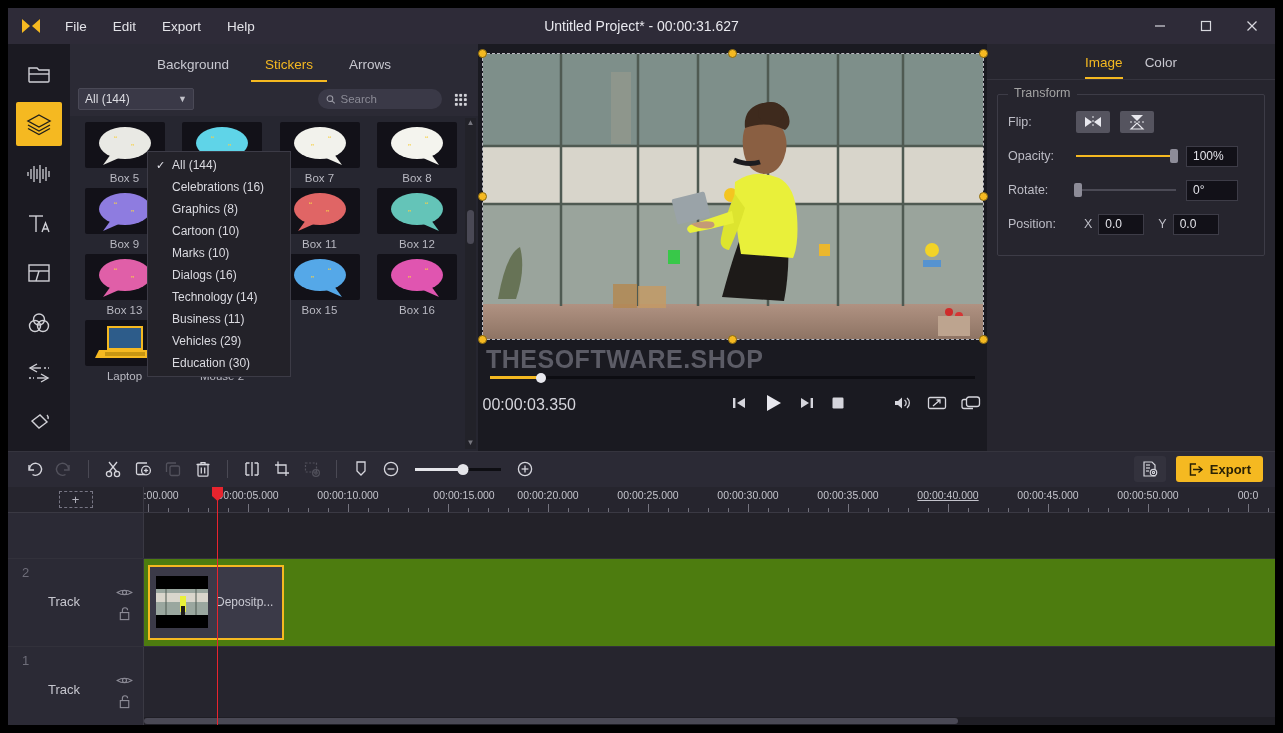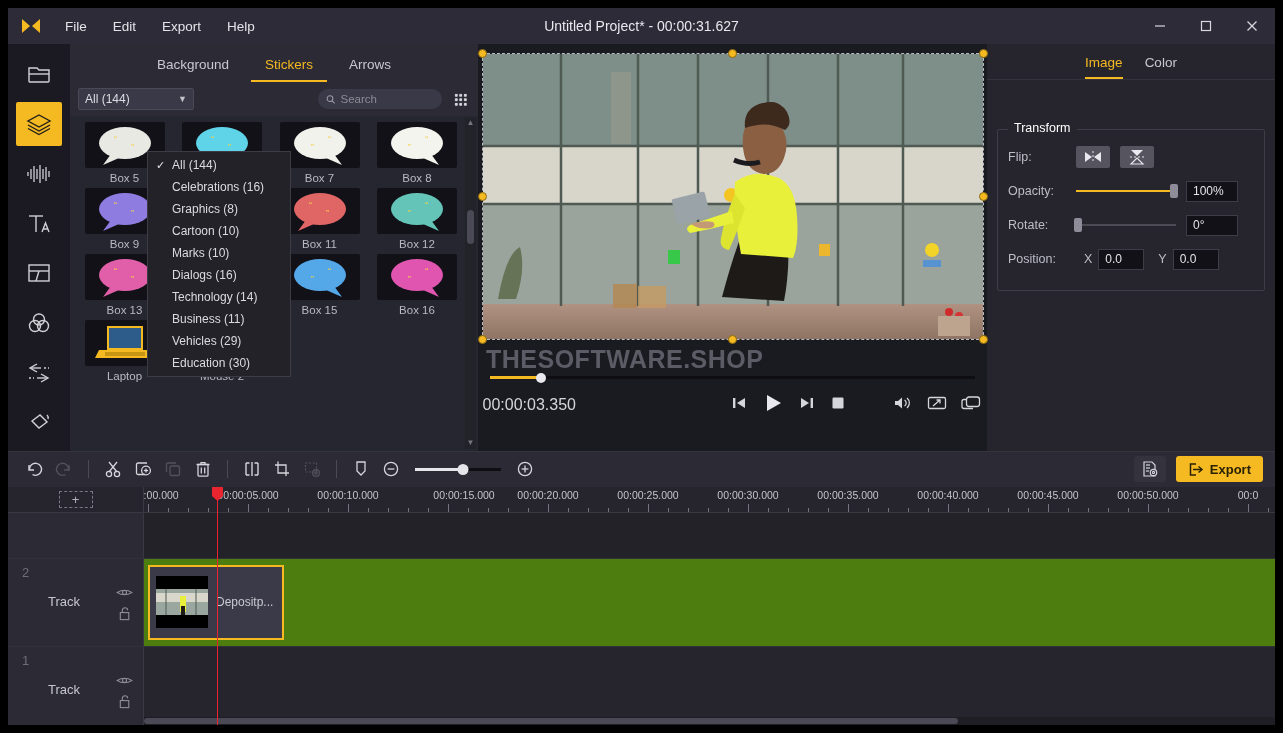--- a/index.html
+++ b/index.html
@@ -170,38 +170,38 @@
     width: 500px; display:flex; align-items:center; margin-top: 14px;
     color: #d5d5dc; font-size: 16px; position: relative;
   }
   .ctime { width: 110px; }
   .cbtns { display:flex; align-items:center; gap: 16px; margin: 0 auto; }
   .cright { display:flex; align-items:center; gap: 14px; position:absolute; right: 2px; }
 
   
   .props {
     width: 288px; flex: 0 0 288px; background: #26252e;
-    display: flex; flex-direction: column; gap: 35px;
+    display: flex; flex-direction: column;
   }
   .props-tabs {
     height: 36px; display:flex; align-items:flex-end; justify-content:center;
     gap: 22px; border-bottom: 1px solid #35343e;
   }
   .props-tab {
     font-size: 13.5px; color: #c8c8d0; padding-bottom: 7px;
     border-bottom: 2px solid transparent;
   }
   .props-tab.active { color: #f5b921; border-bottom-color: #f5b921; }
   .fieldset {
     margin: 14px 10px 0 10px; border: 1px solid #3d3c47;
     border-radius: 2px; padding: 10px 10px 14px 10px; position: relative;
   }
   .legend {
     position: absolute; top: -9px; left: 10px; background: #26252e;
-    padding: 0 6px; font-size: 12.5px; color: #ffffff;
+    padding: 0 6px; font-size: 12.5px; color: #a3a3a3;
   }
   .row { display: flex; align-items: center; height: 34px; }
   .row-label { width: 68px; font-size: 12.5px; color: #bdbdc6; }
   .flipbtn {
     width: 34px; height: 22px; background: #55545f; border-radius: 2px;
     display:flex; align-items:center; justify-content:center; margin-right: 10px;
   }
   .slider { position: relative; width: 100px; height: 14px; display:flex; align-items:center; }
   .slider .track { width: 100%; height: 2px; background: #4b4a55; }
   .slider .fill { position:absolute; left:0; height:2px; background:#f5b921; }
@@ -998,21 +998,21 @@
           <div class="tick minor" style="left: 624px;"></div>
           <div class="tick minor" style="left: 644px;"></div>
           <div class="tick minor" style="left: 664px;"></div>
           <div class="tick minor" style="left: 684px;"></div>
           <div class="tick-label" style="left: 704px;">00:00:35.000</div>
           <div class="tick major" style="left: 704px;"></div>
           <div class="tick minor" style="left: 724px;"></div>
           <div class="tick minor" style="left: 744px;"></div>
           <div class="tick minor" style="left: 764px;"></div>
           <div class="tick minor" style="left: 784px;"></div>
-          <div class="tick-label" style="left: 804px;">00:00:40.000</div>
+          <div class="tick-label" style="left: 804px; text-decoration: underline;">00:00:40.000</div>
           <div class="tick major" style="left: 804px;"></div>
           <div class="tick minor" style="left: 824px;"></div>
           <div class="tick minor" style="left: 844px;"></div>
           <div class="tick minor" style="left: 864px;"></div>
           <div class="tick minor" style="left: 884px;"></div>
           <div class="tick-label" style="left: 904px;">00:00:45.000</div>
           <div class="tick major" style="left: 904px;"></div>
           <div class="tick minor" style="left: 924px;"></div>
           <div class="tick minor" style="left: 944px;"></div>
           <div class="tick minor" style="left: 964px;"></div>

